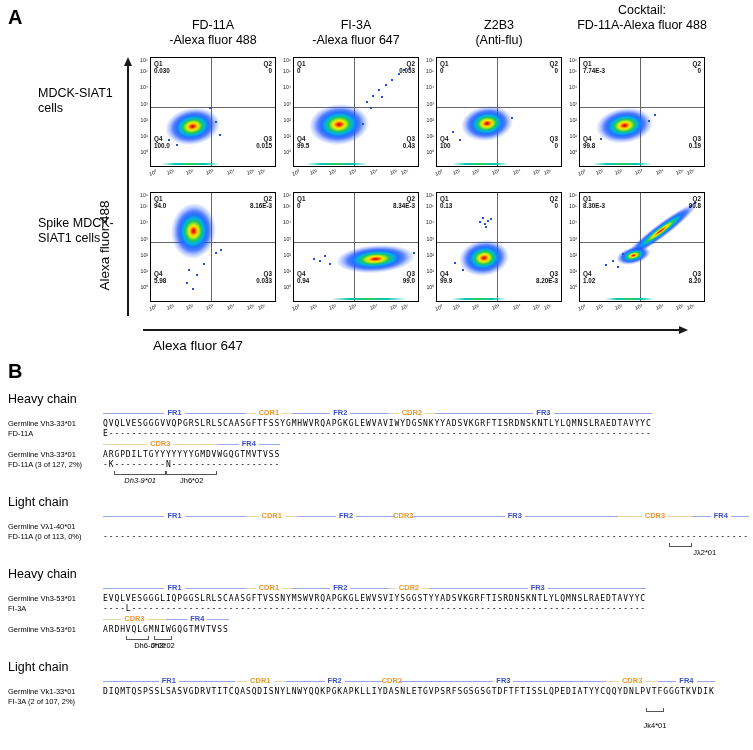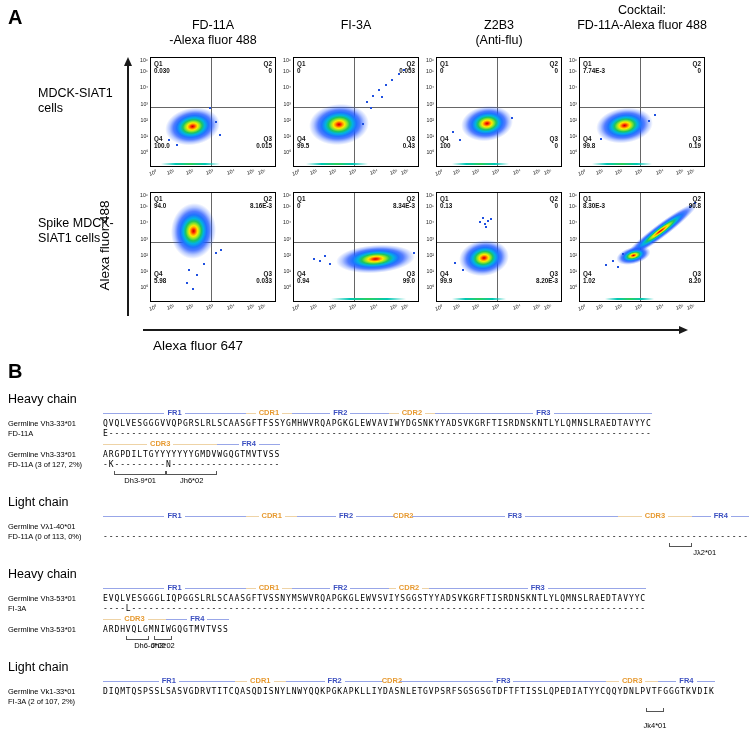--- a/index.html
+++ b/index.html
@@ -61,20 +61,21 @@
 <div id="root">
   <span class="panel-label">A</span>
 
   <div id="col-headers">
       <div class="col-header" style="left: 128px; top: 18px;">
         <div>FD-11A</div>
         <div>-Alexa fluor 488</div>
       </div>
       <div class="col-header" style="left: 271px; top: 18px;">
         <div>FI-3A</div>
+        <div>-Alexa fluor 647</div>
       </div>
       <div class="col-header" style="left: 414px; top: 18px;">
         <div>Z2B3</div>
         <div>(Anti-flu)</div>
       </div>
       <div class="col-header" style="left: 557px; top: 3px;">
         <div>Cocktail:</div>
         <div>FD-11A-Alexa fluor 488</div>
       </div>
     </div>
@@ -442,21 +443,21 @@
             <div class="seq-line">
               <span class="slabel">Germline Vh3-33*01</span>
               <span class="seq">ARGPDILTGYYYYYYYGMDVWGQGTMVTVSS</span>
             </div>
             <div class="seq-line">
               <span class="slabel">FD-11A (3 of 127, 2%)</span>
               <span class="seq">-K---------N-------------------</span>
             </div>
             <div class="ann-row">
               <div class="bracket" style="left: 114.44px; width: 51.48px;"></div>
-              <span class="ann-label" style="left: 140.18px;">Dh3-9*01</span>
+              <span class="ann-label" style="left: 140.18px; font-style: italic;">Dh3-9*01</span>
               <div class="bracket" style="left: 165.92px; width: 51.48px;"></div>
               <span class="ann-label" style="left: 191.66px;">Jh6*02</span>
             </div>
           </div>
         </div>
         <div class="section">
           <div class="chain-heading">Light chain</div>
           <div class="align-row">
             <div class="regions">
               <div class="region fr" style="left: 103px; width: 143px;">

